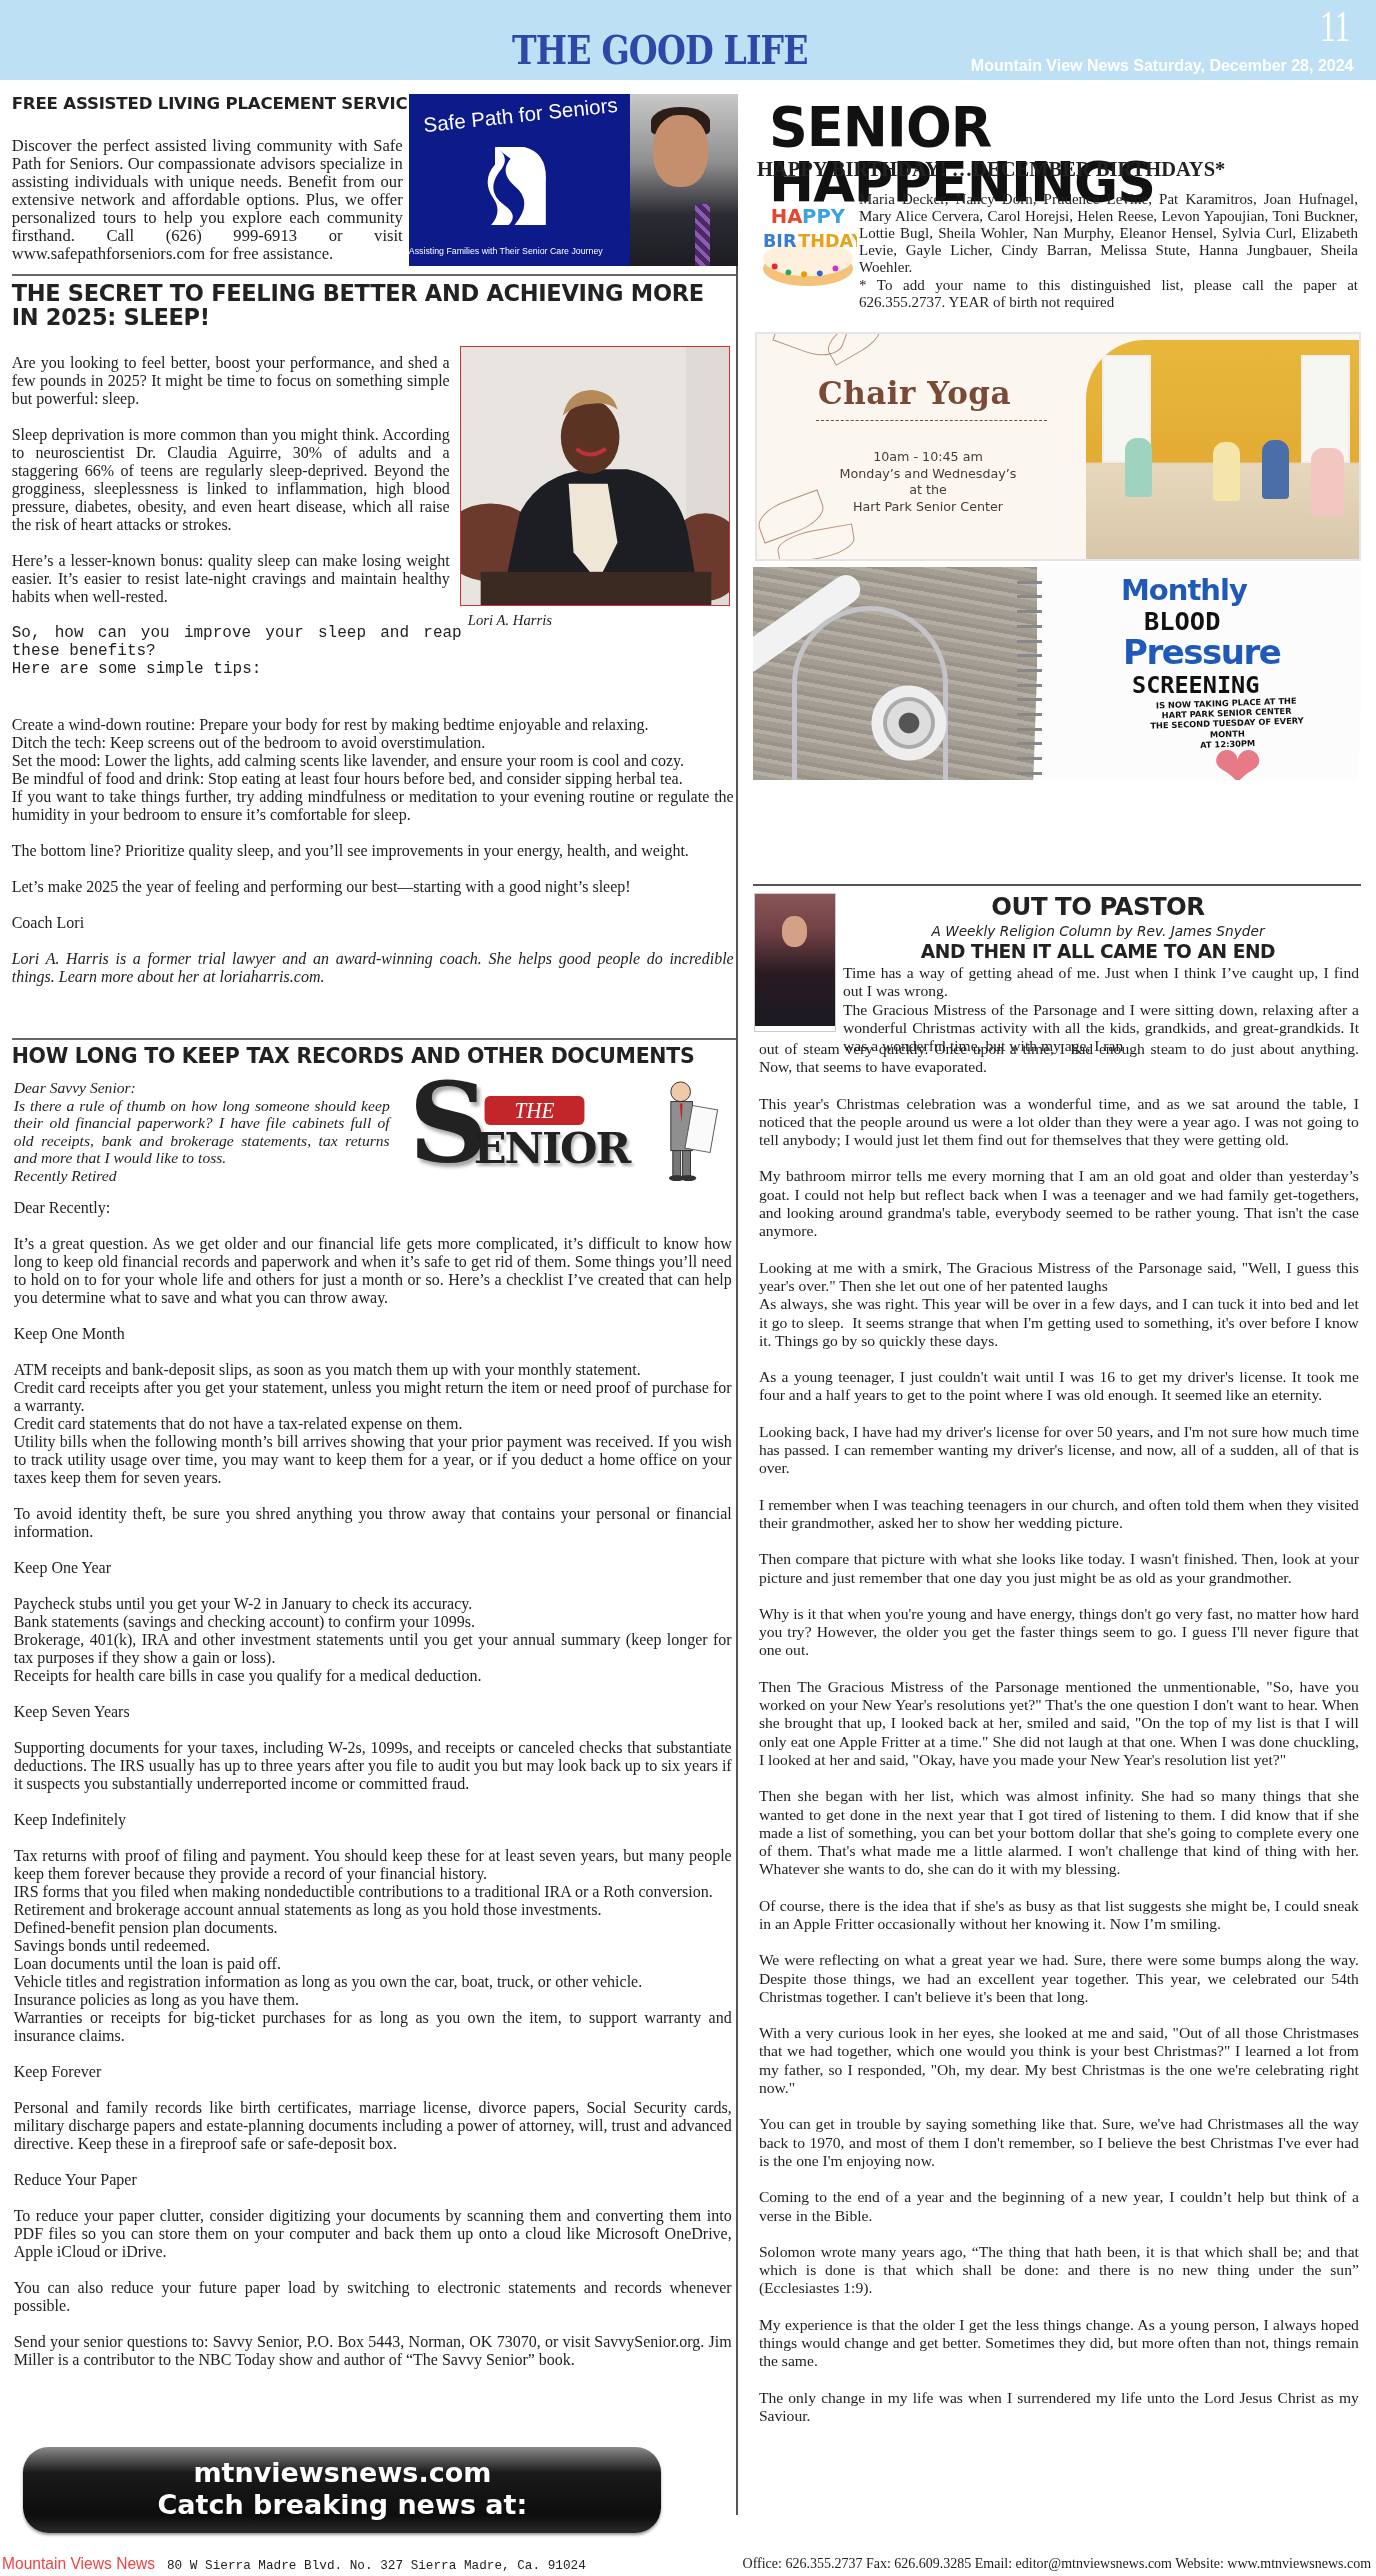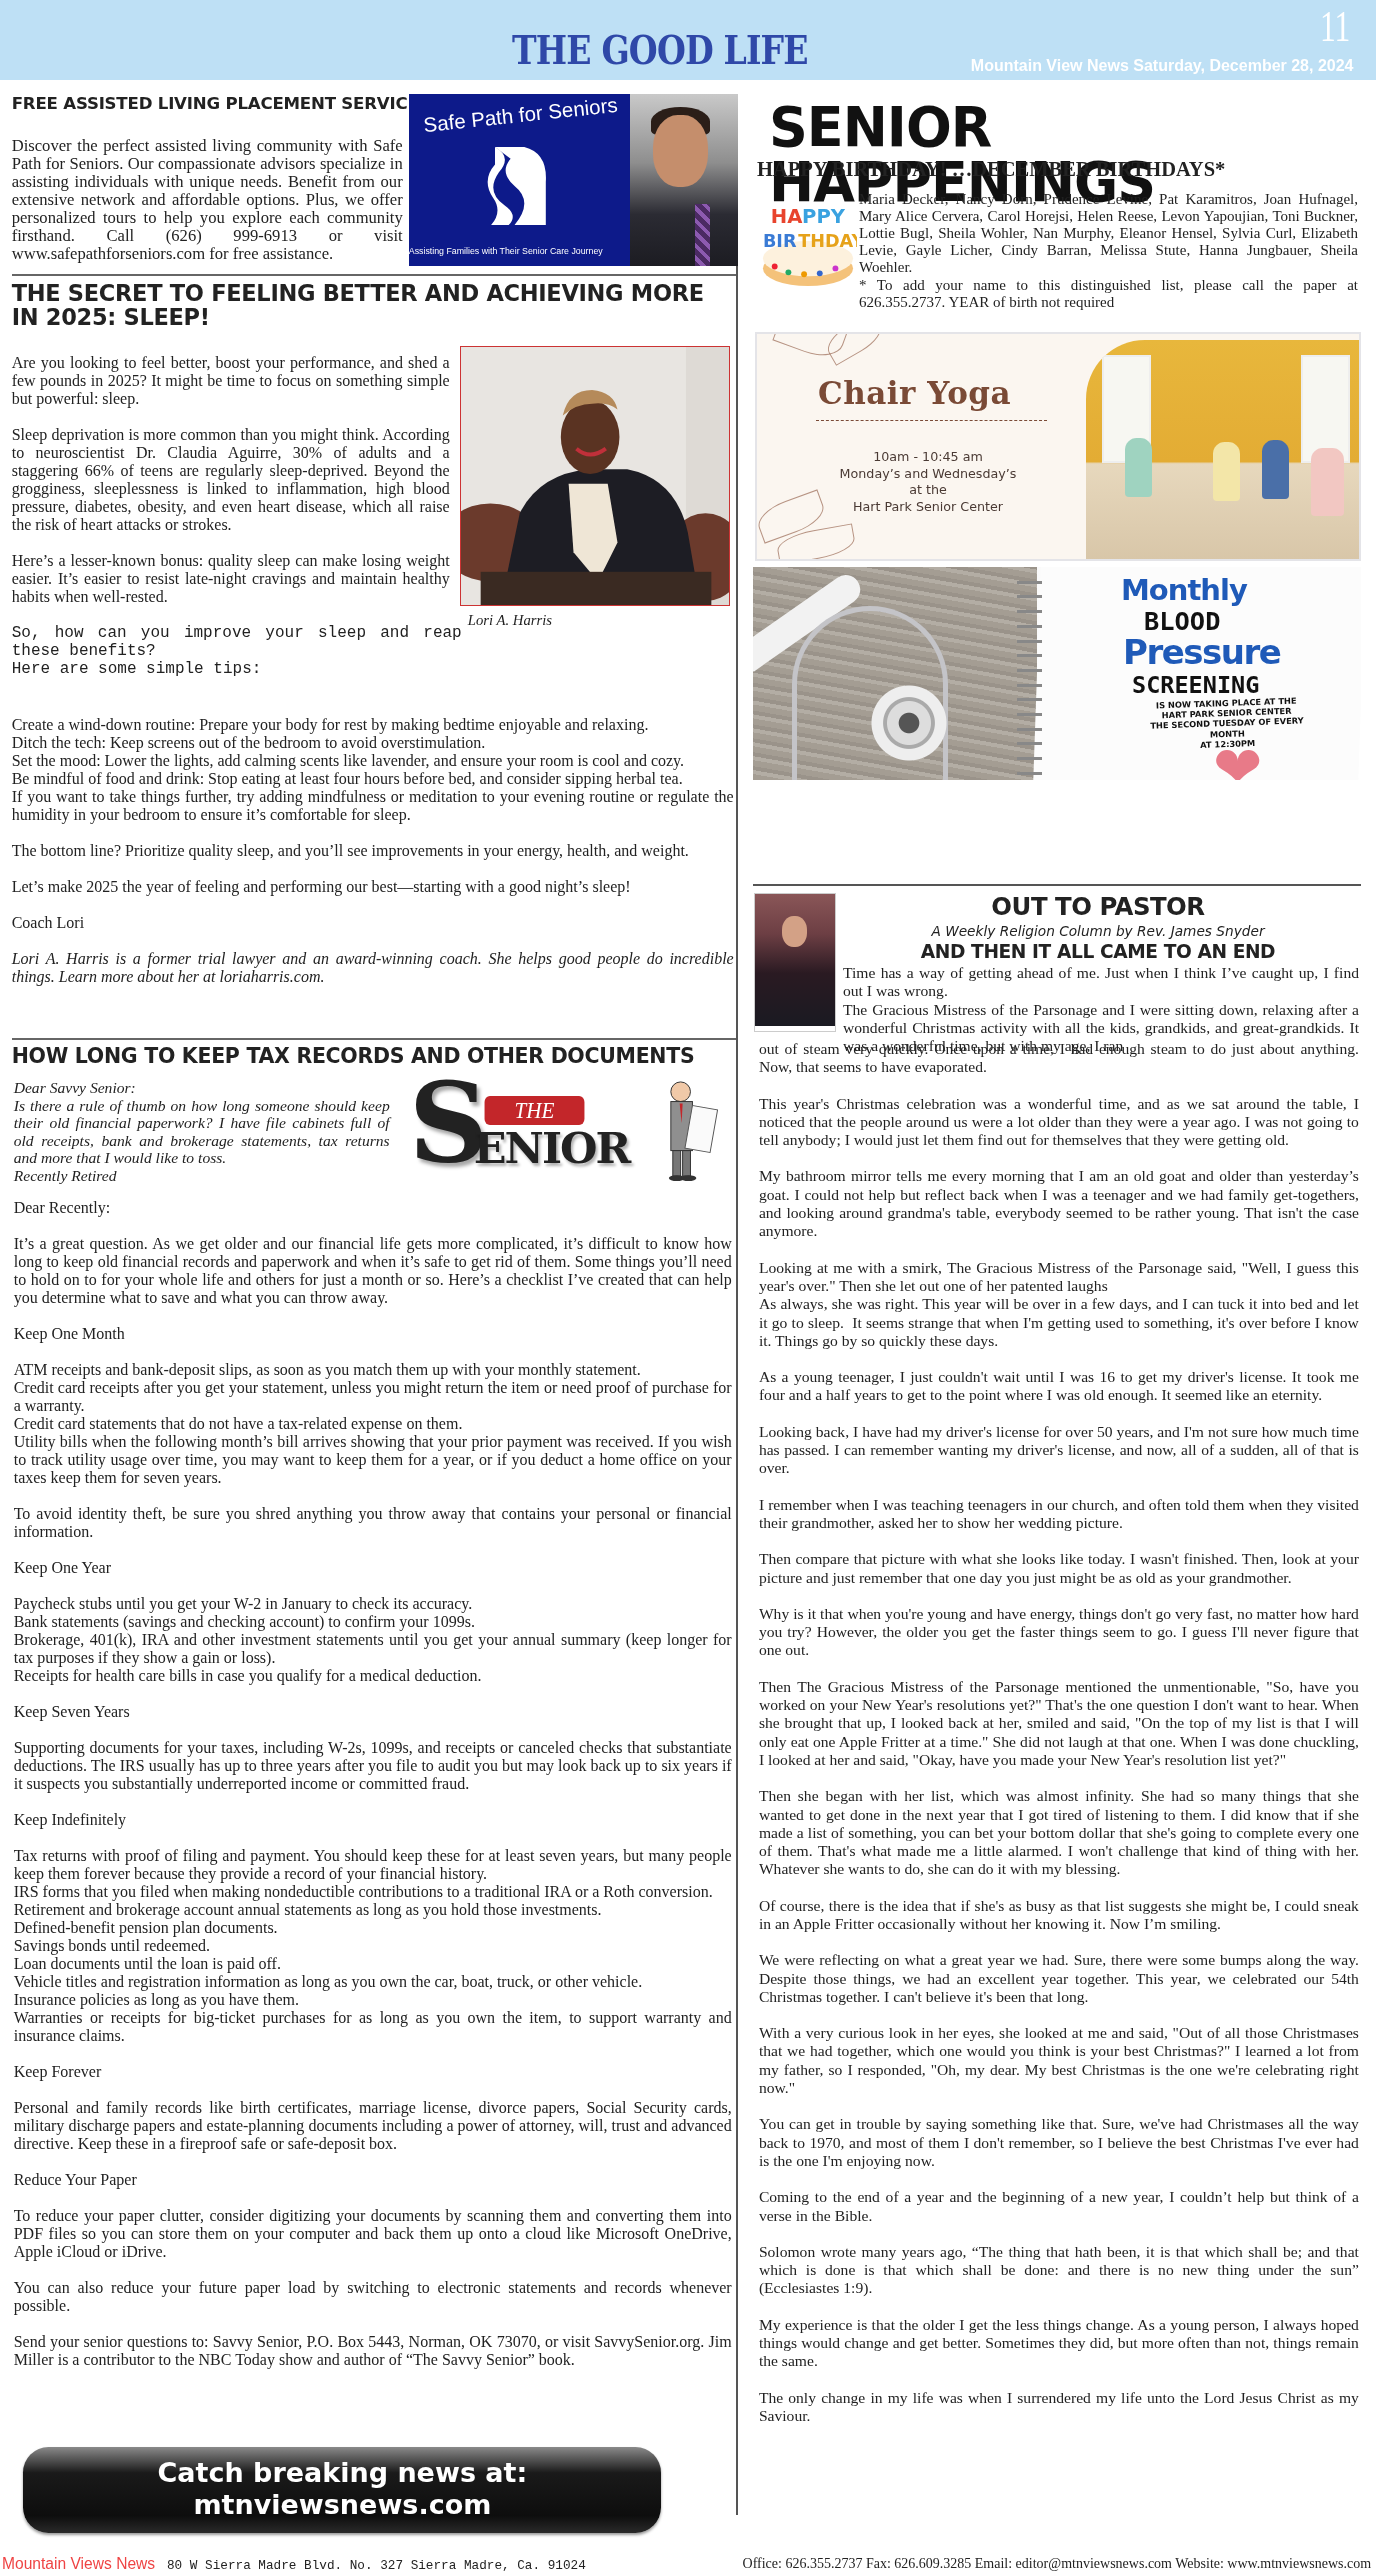--- a/index.html
+++ b/index.html
@@ -243,22 +243,22 @@
       <div class="gap"></div>
       <p class="body lh pre">To reduce your paper clutter, consider digitizing your documents by scanning them and converting them into PDF files so you can store them on your computer and back them up onto a cloud like Microsoft OneDrive, Apple iCloud or iDrive.
 
 You can also reduce your future paper load by switching to electronic statements and records whenever possible.
 
 Send your senior questions to: Savvy Senior, P.O. Box 5443, Norman, OK 73070, or visit SavvySenior.org. Jim Miller is a contributor to the NBC Today show and author of “The Savvy Senior” book.</p>
     </div>
   </article>
 
   <a class="cta">
+    <div>mtnviewsnews.com</div>
     <div>Catch breaking news at:</div>
-    <div>mtnviewsnews.com</div>
   </a>
 </section>
 
 <section class="right">
   <h1 class="sh-title">SENIOR HAPPENINGS</h1>
   <h3 class="bd-head">HAPPY BIRTHDAY! …DECEMBER  BIRTHDAYS*</h3>
   <svg class="cake" viewBox="0 0 100 102">
     <ellipse cx="50" cy="80" rx="46" ry="18" fill="#f4c27a"></ellipse>
     <ellipse cx="50" cy="70" rx="46" ry="18" fill="#fdf1dd"></ellipse>
     <circle cx="16" cy="78" r="3" fill="#e23"></circle>

